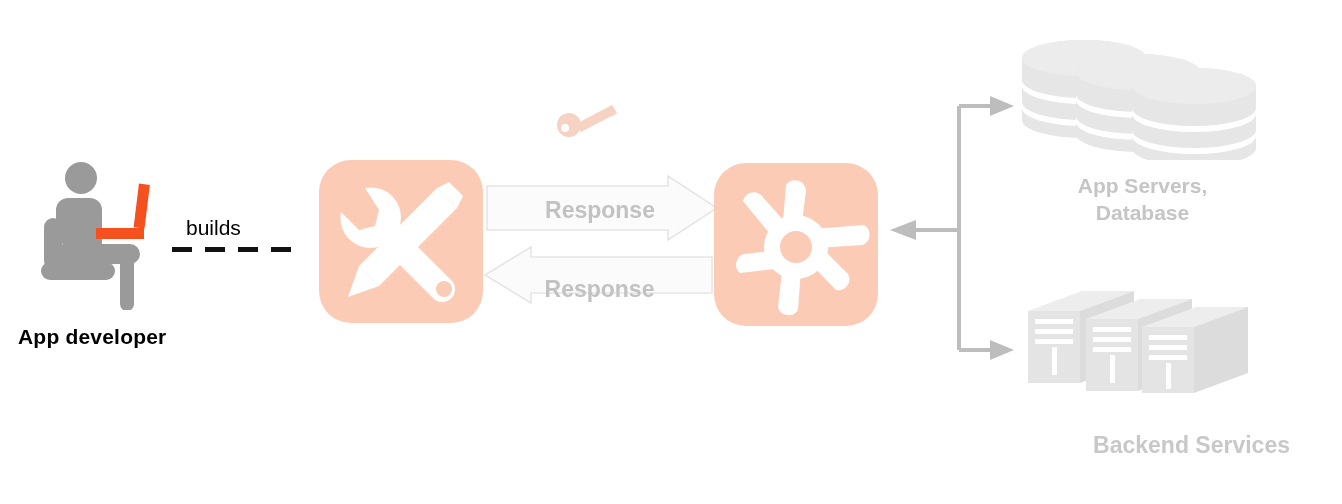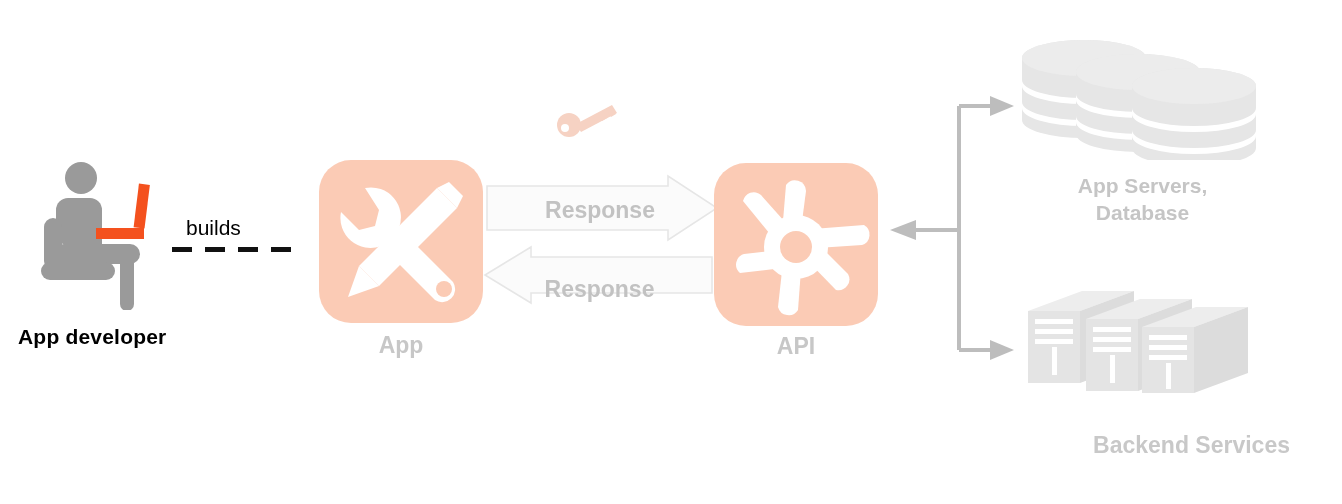--- a/index.html
+++ b/index.html
@@ -149,21 +149,20 @@
 
         <path d="M118 28 l20 20 l-78 78 l-20 -20 z"></path>
         <path d="M40 106 l20 20 l-31 11 z"></path>
         <path d="M118 28 l20 20 l6 -12 l-14 -14 z"></path>
 
         <path d="M46 28 a30 30 0 0 1 34 40 l54 54 a13 13 0 0 1 -18 18 l-54 -54 a30 30 0 0 1 -40 -34 l18 18 l16 -4 l4 -16 z"></path>
         <circle cx="125" cy="129" r="8" fill="#fbcbb5"></circle>
       </g>
     </svg>
   </div>
-  <div class="abs tile-label" id="app-label">App</div>
 
   <div class="abs" id="apikey-icon">
     <svg width="62" height="40" viewBox="0 0 62 40" xmlns="http://www.w3.org/2000/svg">
       <g fill="#f6d2c3">
         <circle cx="13" cy="26" r="12"></circle>
         <path d="M20 25 l36 -19 l5 8 l-36 19 z"></path>
         <path d="M50 10 l5 8 l5 -3 l-5 -8 z"></path>
         <path d="M42 15 l4 7 l5 -3 l-4 -7 z"></path>
       </g>
       <circle cx="9" cy="29" r="4" fill="#ffffff"></circle>
@@ -198,21 +197,20 @@
 
         <path d="M64 144 a11 11 0 0 0 20 3 l4 -54 l-18 -3 z"></path>
 
         <path d="M122 127 a11 11 0 0 0 12 -16 l-34 -34 l-14 13 z"></path>
 
         <circle cx="82" cy="84" r="32"></circle>
       </g>
       <circle cx="82" cy="84" r="16" fill="#fbcbb5"></circle>
     </svg>
   </div>
-  <div class="abs tile-label" id="api-label">API</div>
 
   <div class="abs" id="backend-connector">
     <svg width="136" height="272" viewBox="0 0 136 272" xmlns="http://www.w3.org/2000/svg">
       <g stroke="#bdbdbd" stroke-width="4" fill="none">
 
         <path d="M75 14 V258"></path>
 
         <path d="M75 14 H108"></path>
 
         <path d="M75 138 H30"></path>

